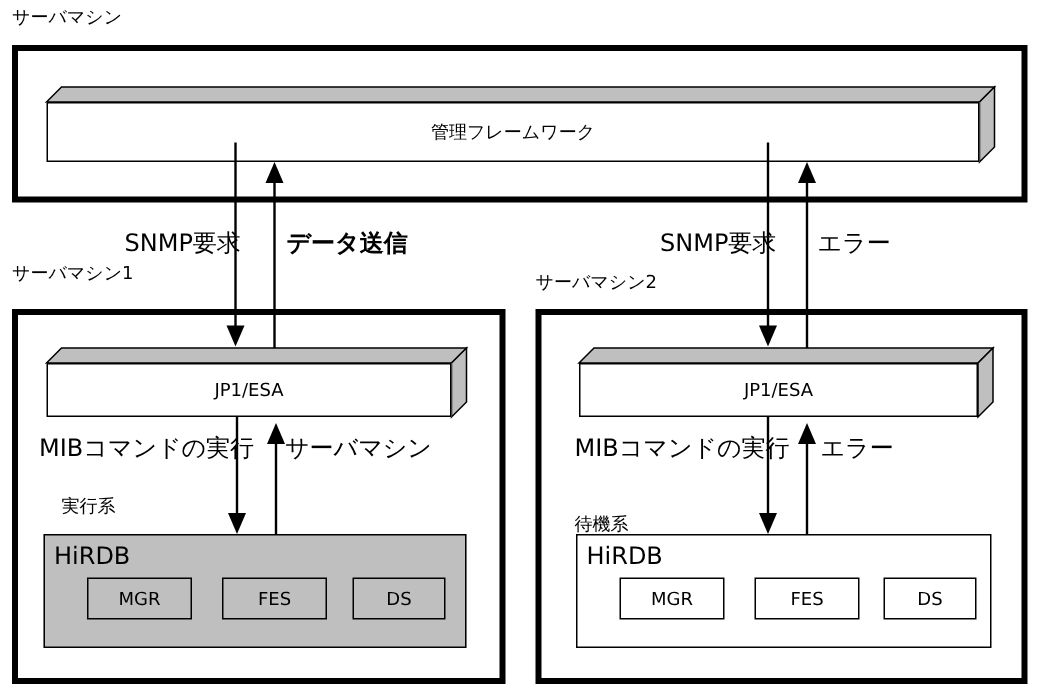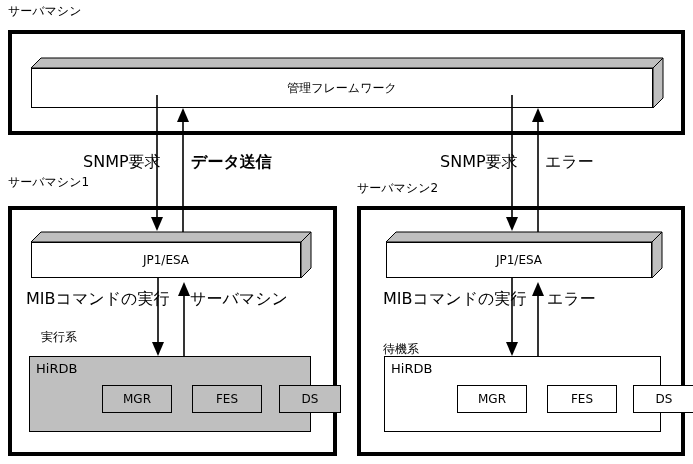--- a/index.html
+++ b/index.html
@@ -68,34 +68,33 @@
   .hirdb {
     border: 1px solid #000000;
     box-sizing: border-box;
   }
   .hirdb.active { background: #bfbfbf; }
   .hirdb.standby { background: #ffffff; }
   .hirdb-title {
     position: absolute;
     left: 6px;
     top: 4px;
-    font-size: 13px;
+    font-size: 16px;
     color: #000000;
     white-space: nowrap;
   }
   .proc-box {
     position: absolute;
     border: 1px solid #000000;
     box-sizing: border-box;
     display: flex;
     align-items: center;
     justify-content: center;
     font-size: 12px;
     color: #000000;
-    margin-left: 44px;
   }
   .hirdb.active .proc-box { background: #bfbfbf; }
   .hirdb.standby .proc-box { background: #ffffff; }
 
   
   .arrow-label {
     font-size: 16px;
     line-height: 14px;
     color: #000000;
     white-space: nowrap;

